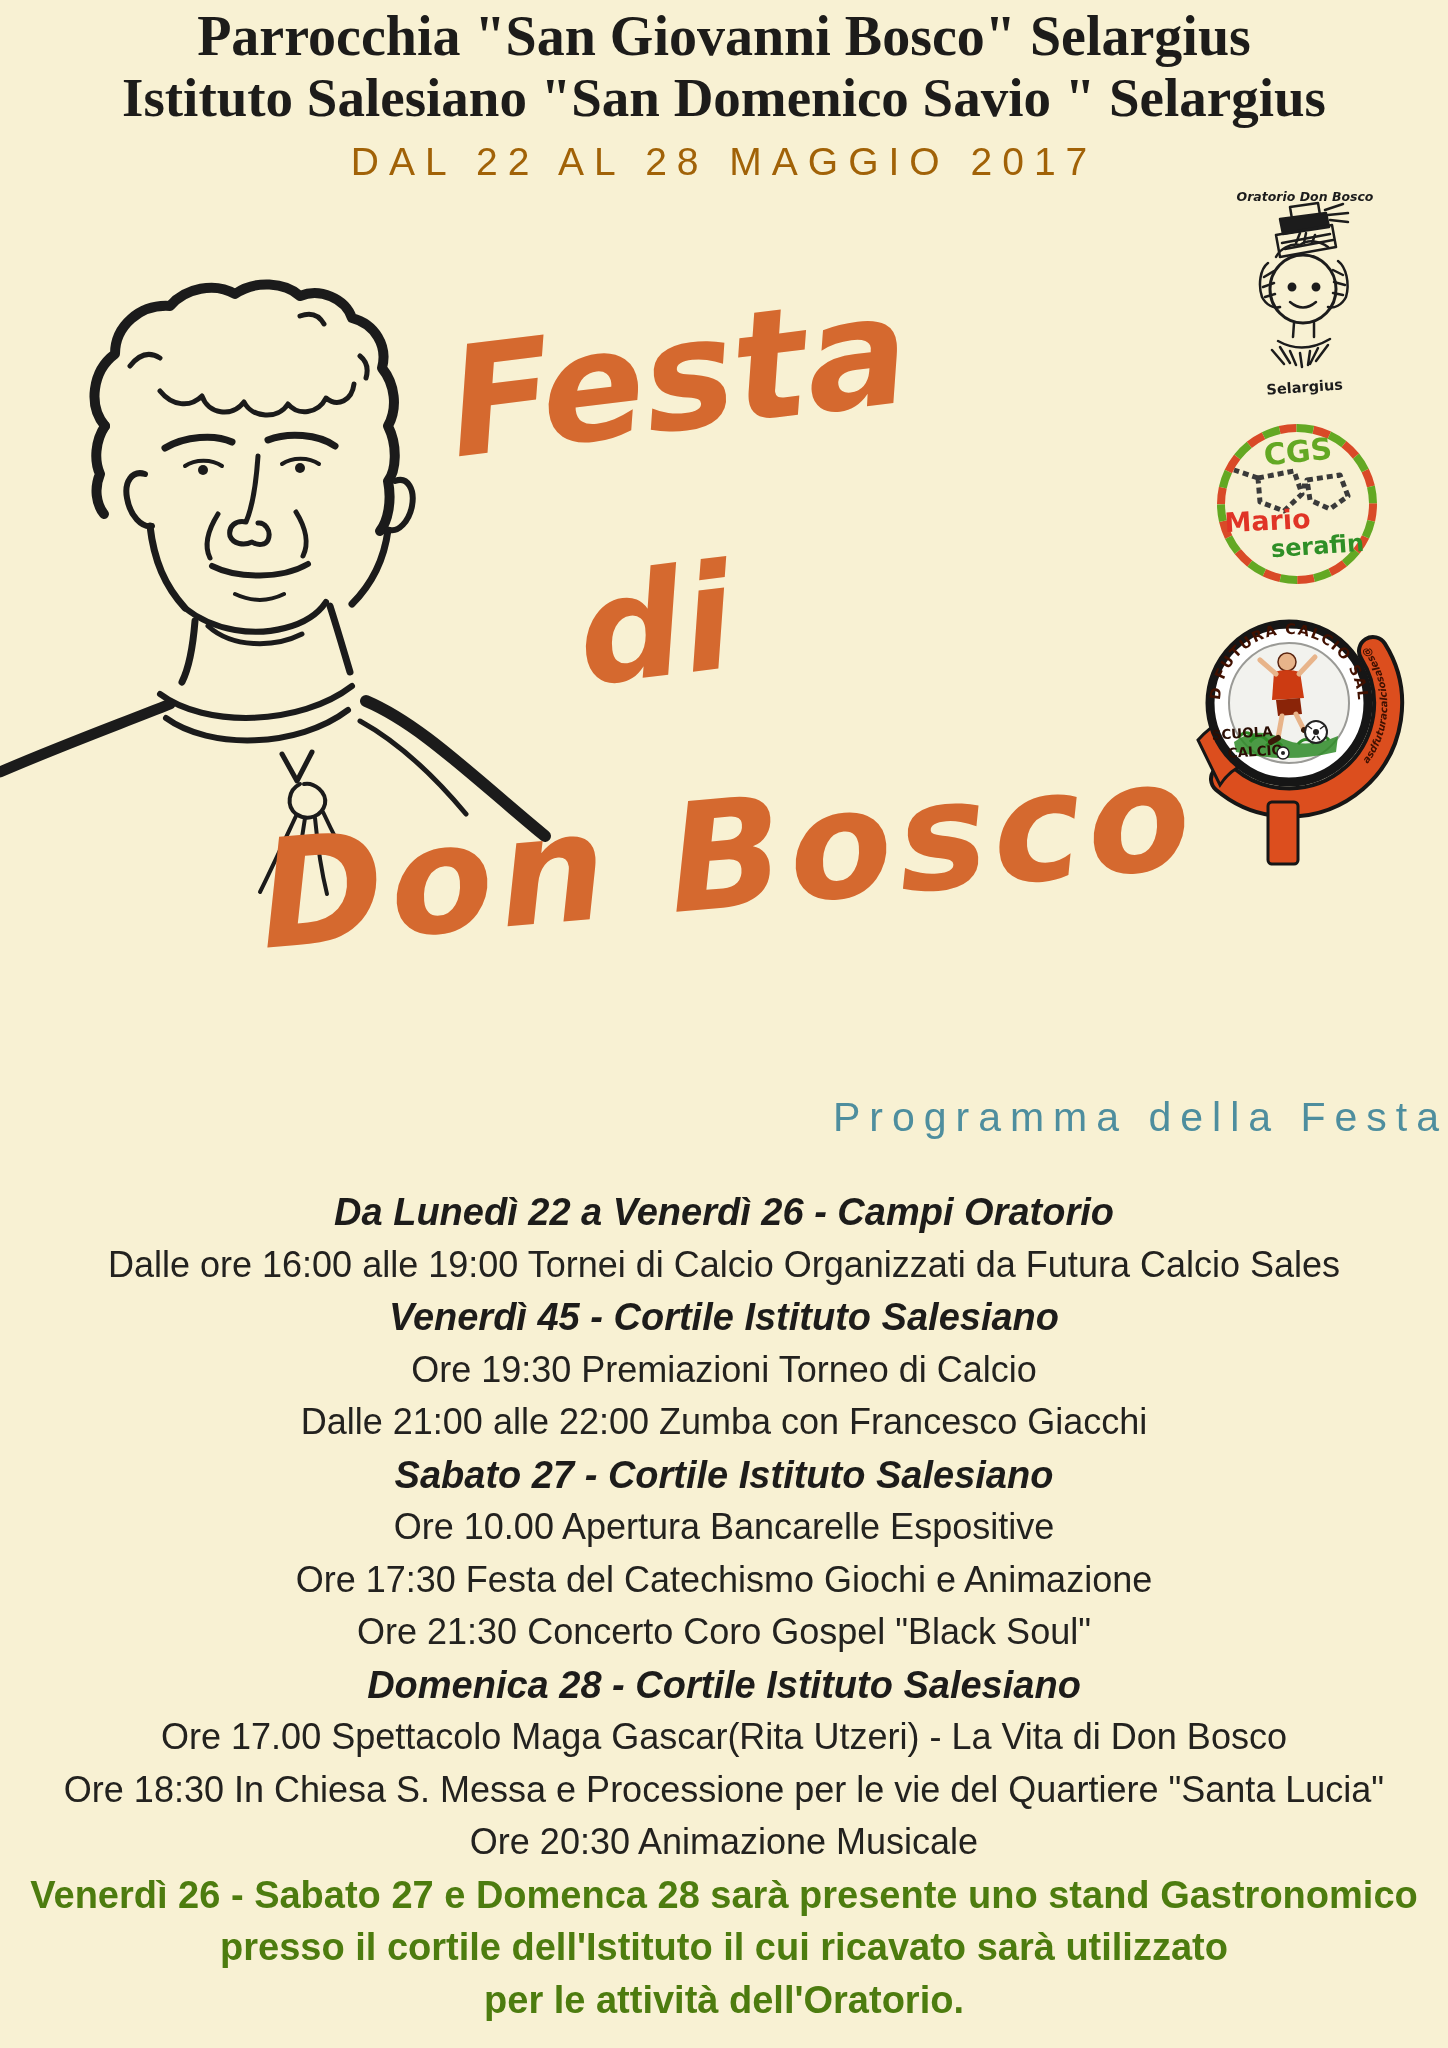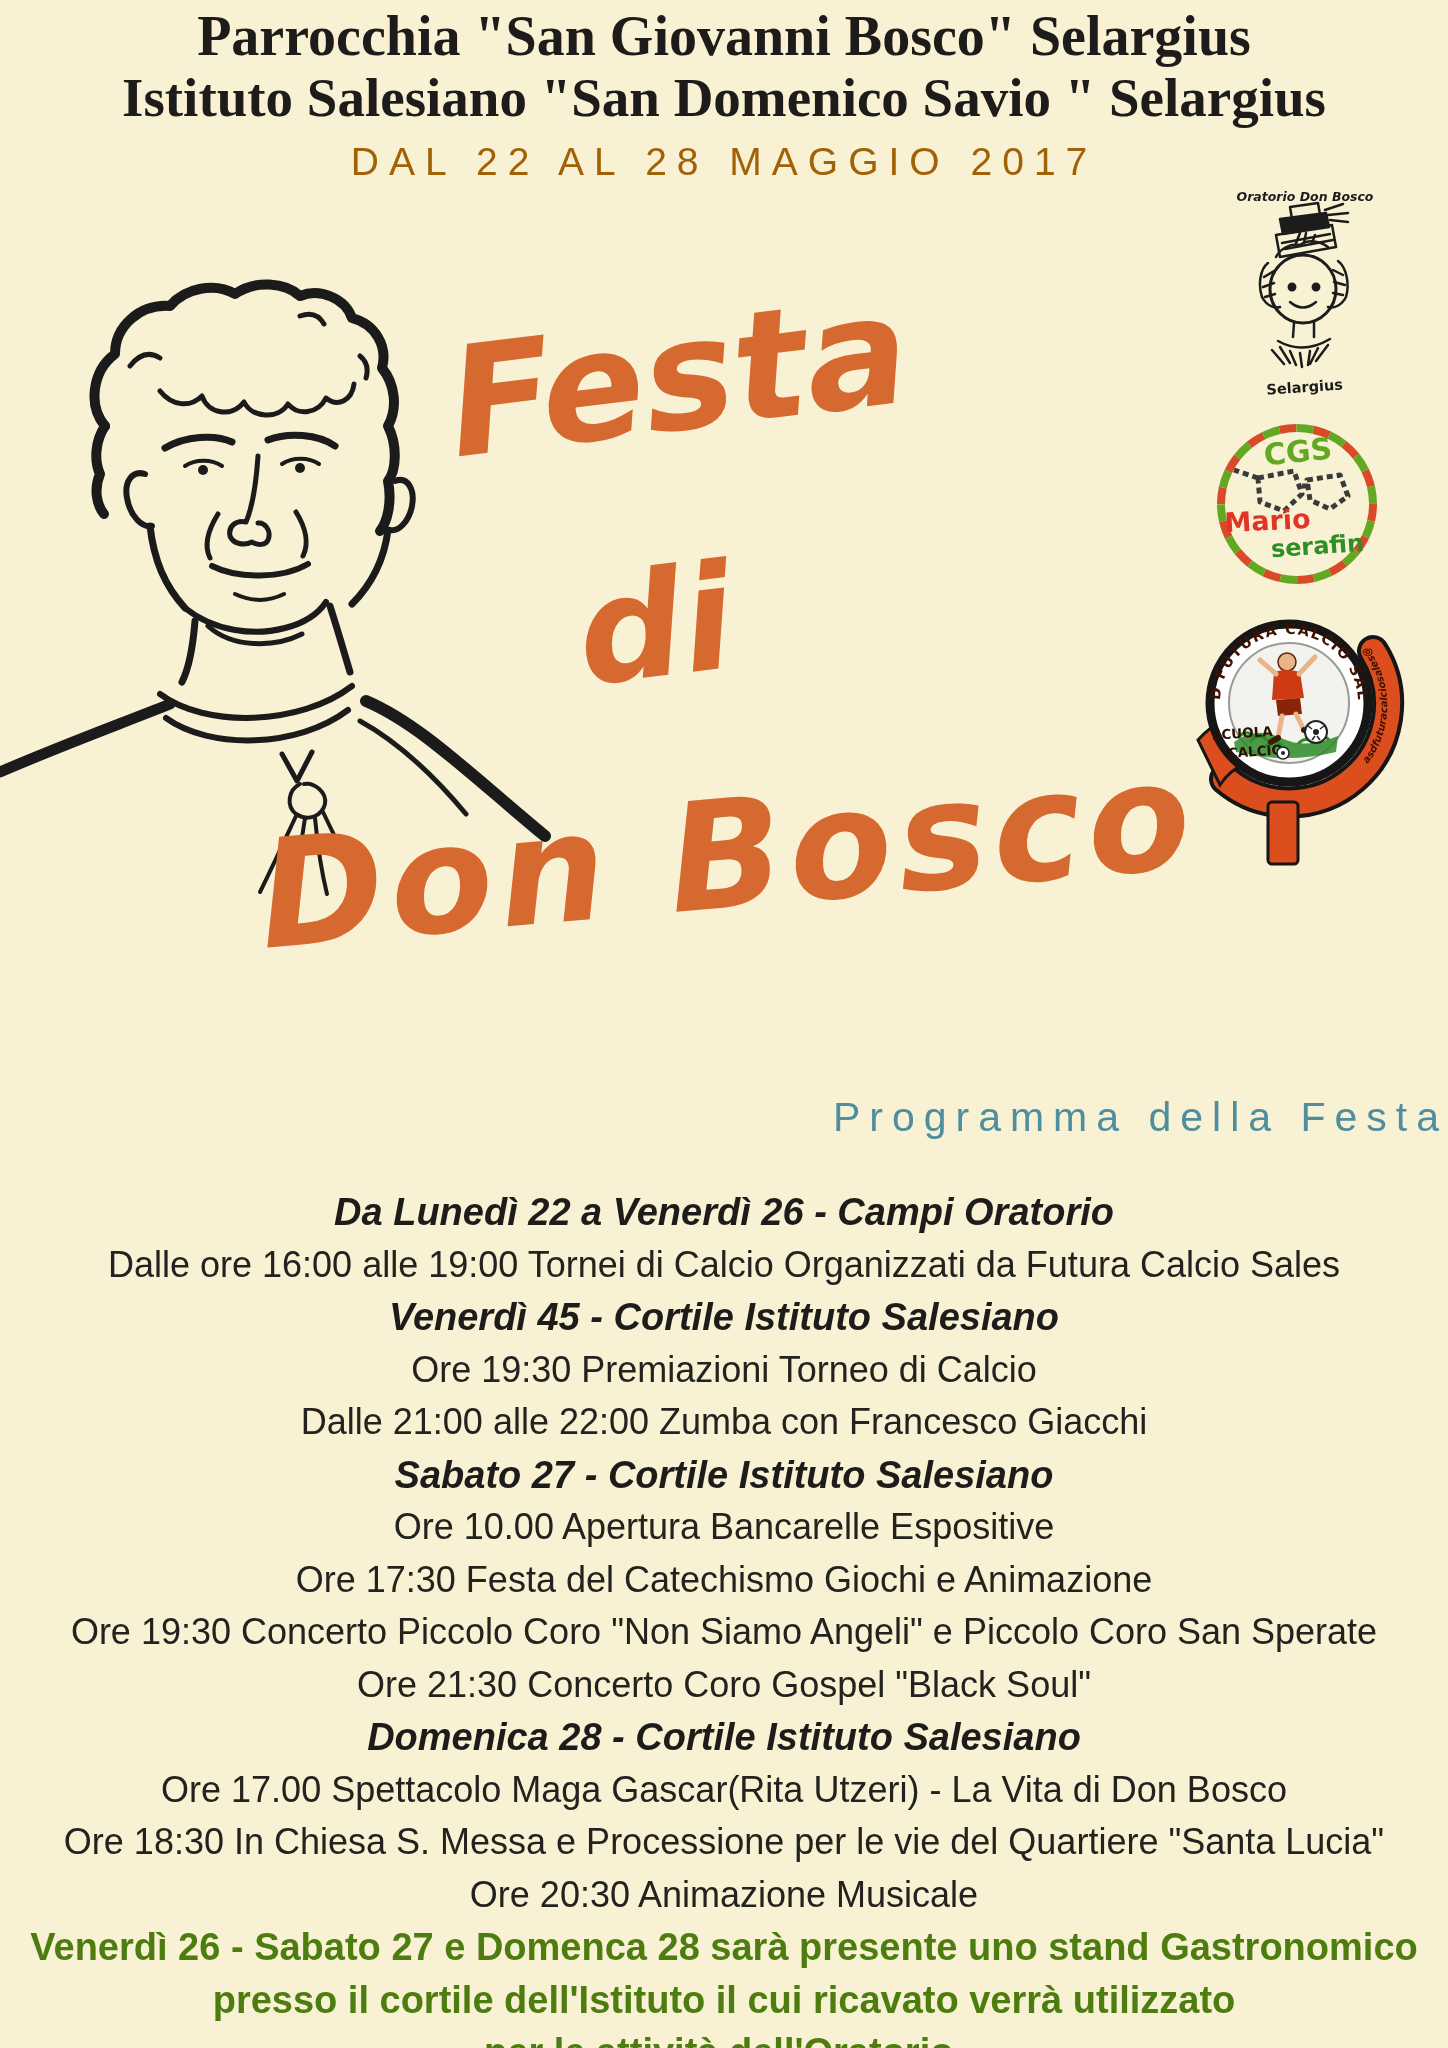--- a/index.html
+++ b/index.html
@@ -202,24 +202,23 @@
 
   <div class="plines">
     <div class="pline day">Da Lunedì 22 a Venerdì 26 - Campi Oratorio</div>
     <div class="pline event">Dalle ore 16:00 alle 19:00 Tornei di Calcio Organizzati da Futura Calcio Sales</div>
     <div class="pline day">Venerdì 45 - Cortile Istituto Salesiano</div>
     <div class="pline event">Ore 19:30 Premiazioni Torneo di Calcio</div>
     <div class="pline event">Dalle 21:00 alle 22:00 Zumba con Francesco Giacchi</div>
     <div class="pline day">Sabato 27 - Cortile Istituto Salesiano</div>
     <div class="pline event">Ore 10.00 Apertura Bancarelle Espositive</div>
     <div class="pline event">Ore 17:30 Festa del Catechismo Giochi e Animazione</div>
-    <div class="pline event">Ore 19:30  Concerto Piccolo Coro "Non Siamo Angeli" e Piccolo Coro San Sperate</div>
     <div class="pline event">Ore 21:30 Concerto Coro Gospel "Black Soul"</div>
     <div class="pline day">Domenica 28 - Cortile Istituto Salesiano</div>
     <div class="pline event">Ore 17.00 Spettacolo Maga Gascar(Rita Utzeri) - La Vita di Don Bosco</div>
     <div class="pline event">Ore 18:30 In Chiesa S. Messa e Processione per le vie del Quartiere "Santa Lucia"</div>
     <div class="pline event">Ore 20:30 Animazione Musicale</div>
     <div class="pline footerline">Venerdì 26 - Sabato 27 e Domenca 28  sarà presente uno stand Gastronomico</div>
-    <div class="pline footerline">presso il cortile dell'Istituto il cui ricavato verrà utilizzato</div>
+    <div class="pline footerline">presso il cortile dell'Istituto il cui ricavato sarà utilizzato</div>
     <div class="pline footerline">per le attività dell'Oratorio.</div>
   </div>
 
 </div>
 
 </body></html>

